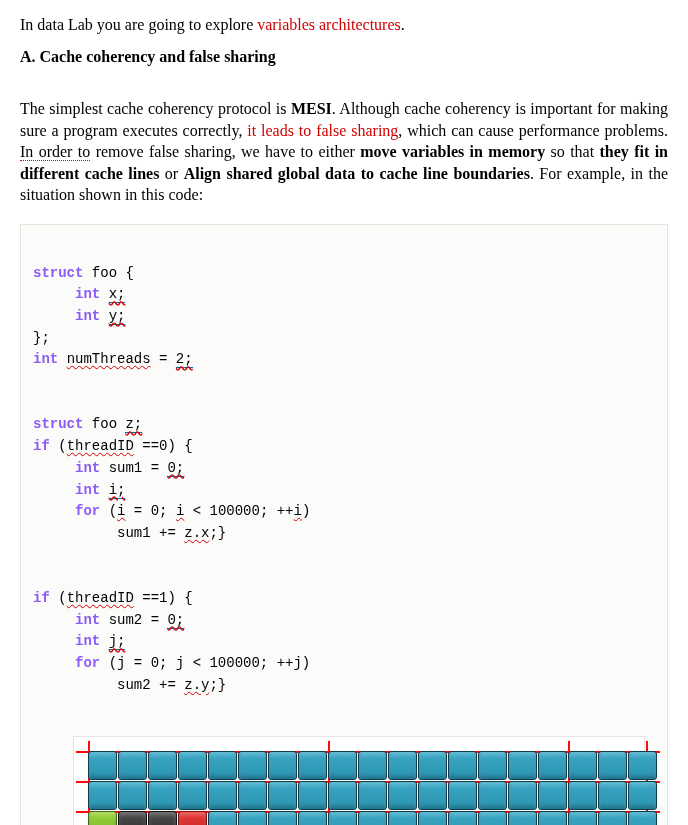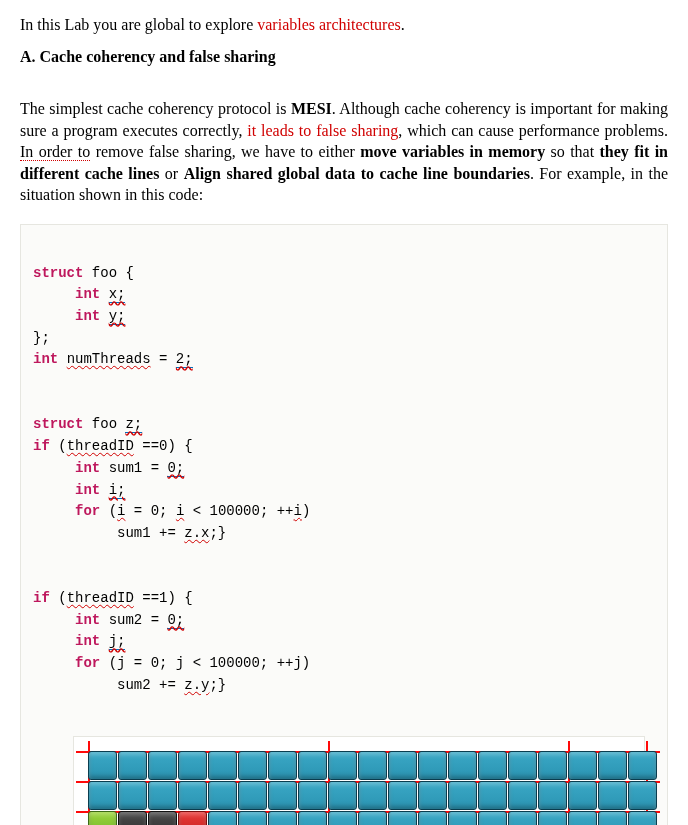--- a/index.html
+++ b/index.html
@@ -28,21 +28,21 @@
   .code-block {
     background: #fbfbf9;
     border: 1px solid #e6e6e0;
     padding: 16px 12px 30px 12px;
     font-family: "Courier New", Courier, monospace;
     font-size: 14px;
     line-height: 1.55;
     white-space: pre;
     position: relative;
   }
-  .kw { color: #be185d; font-weight: bold; }
+  .kw { color: #8b5cf6; font-weight: bold; }
   
   .sq {
     text-decoration-line: underline;
     text-decoration-style: wavy;
     text-decoration-color: #d00000;
     text-decoration-thickness: 1px;
     text-underline-offset: 2px;
     text-align: right;
   }
   
@@ -92,21 +92,21 @@
     top: -10px; bottom: -10px;
     width: 0; border-left: 2px solid #ff0a0a;
   }
   .arrows { position: relative; height: 48px; }
   .arrows svg { position:absolute; top:0; left:0; }
 </style>
 </head>
 <body>
 
 <p class="intro">
-  <span>In this Lab you are global to explore </span><span class="red">variables architectures</span><span>.</span>
+  <span>In data Lab you are going to explore </span><span class="red">variables architectures</span><span>.</span>
 </p>
 
 <p class="section-title">A. Cache coherency and false sharing</p>
 
 <p class="para">
   <span>The simplest cache coherency protocol is </span><b>MESI</b><span>. Although cache coherency is important for making sure a program executes correctly, </span><span class="red">it leads to false sharing</span><span>, which can cause performance problems. </span><span class="dotted">In order to</span><span> remove false sharing, we have to either </span><b>move variables in memory</b><span> so that </span><b>they fit in different cache lines</b><span> or </span><b>Align shared global data to cache line boundaries</b><span>. For example, in the situation shown in this code:</span>
 </p>
 
 <div class="code-block">
 <span class="kw">struct</span><span> foo {</span>

